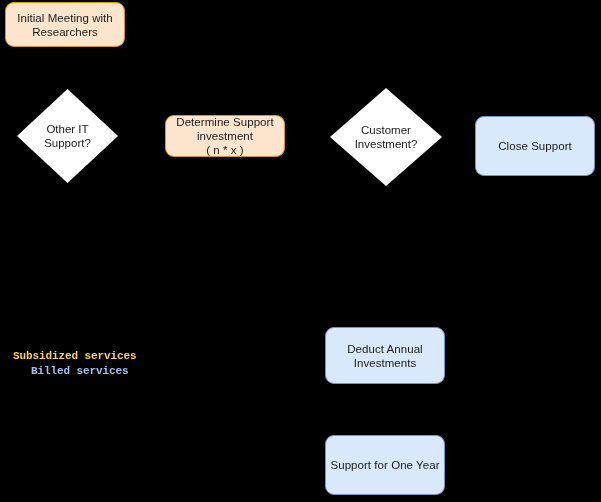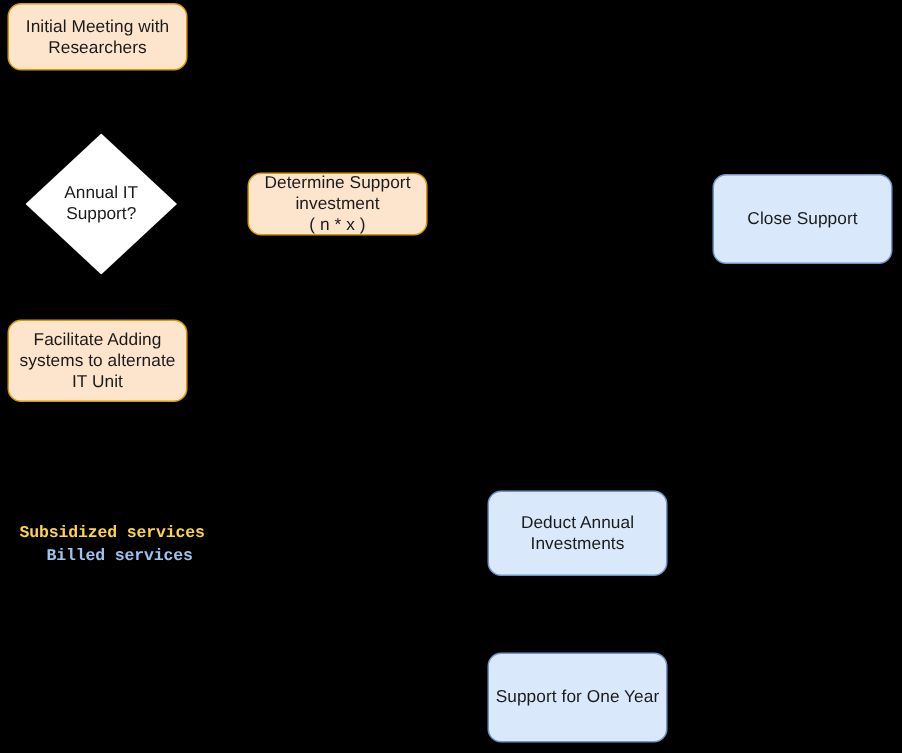--- a/index.html
+++ b/index.html
@@ -92,40 +92,42 @@
 
   <div class="node proc proc-subsidized" style="left:5px; top:2px; width:120px; height:45px;">
     <span class="label">Initial Meeting with
 Researchers</span>
   </div>
 
   <div class="diamond-wrap" style="left:17px; top:89px; width:101px; height:94px;">
     <svg class="diamond-shape" viewBox="0 0 101 94" preserveAspectRatio="none">
       <polygon points="50.5,0 101,47 50.5,94 0,47" fill="#ffffff"></polygon>
     </svg>
-    <span class="diamond-label">Annual IT
+    <span class="diamond-label">Other IT
 Support?</span>
   </div>
 
   <div class="node proc proc-subsidized" style="left:165px; top:115px; width:120px; height:42px;">
     <span class="label">Determine Support
 investment
 ( n * x )</span>
   </div>
 
+  <div class="diamond-wrap" style="left:330px; top:88px; width:112px; height:98px;">
+    <svg class="diamond-shape" viewBox="0 0 112 98" preserveAspectRatio="none">
+      <polygon points="56,0 112,49 56,98 0,49" fill="#ffffff"></polygon>
+    </svg>
+    <span class="diamond-label">Customer
+Investment?</span>
+  </div>
 
   <div class="node proc proc-billed" style="left:475px; top:116px; width:120px; height:60px;">
     <span class="label">Close Support</span>
   </div>
 
-  <div class="node proc proc-subsidized" style="left:5px; top:213px; width:120px; height:55px;">
-    <span class="label">Facilitate Adding
-systems to alternate
-IT Unit</span>
-  </div>
 
 
   <div class="node proc proc-billed" style="left:325px; top:327px; width:120px; height:57px;">
     <span class="label">Deduct Annual
 Investments</span>
   </div>
 
   <div class="node proc proc-billed" style="left:325px; top:435px; width:120px; height:60px;">
     <span class="label">Support for One Year</span>
   </div>

